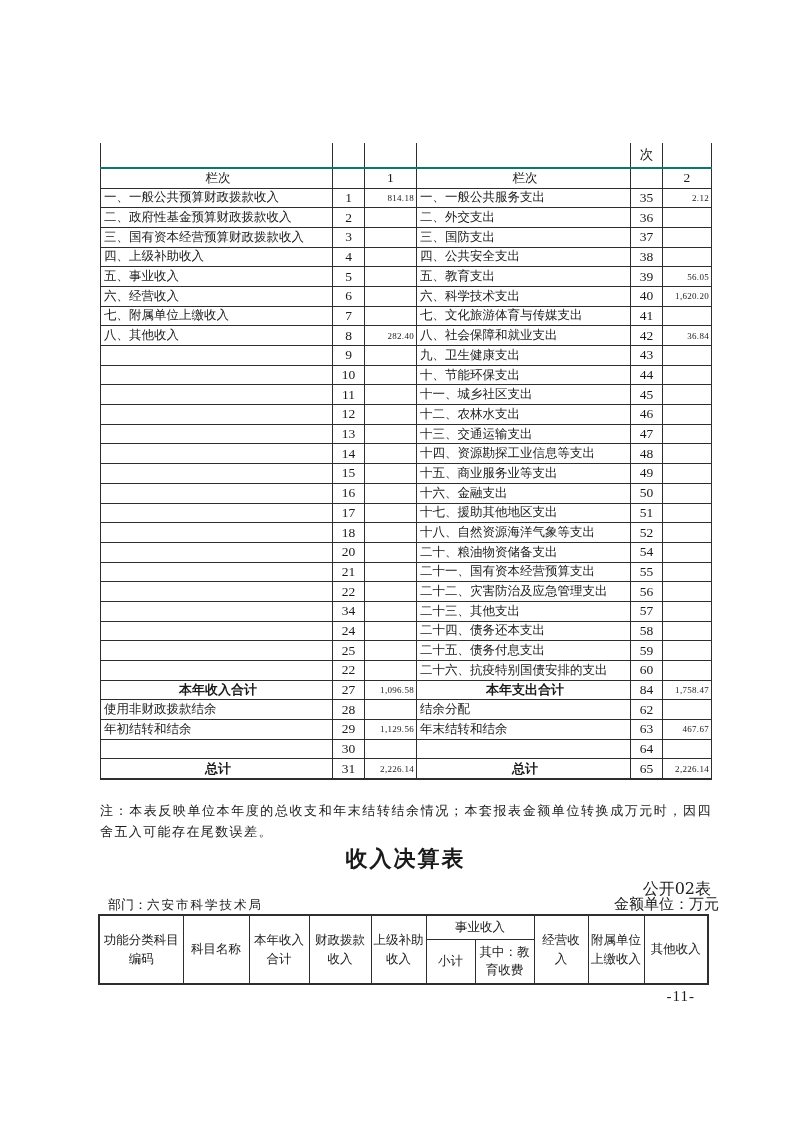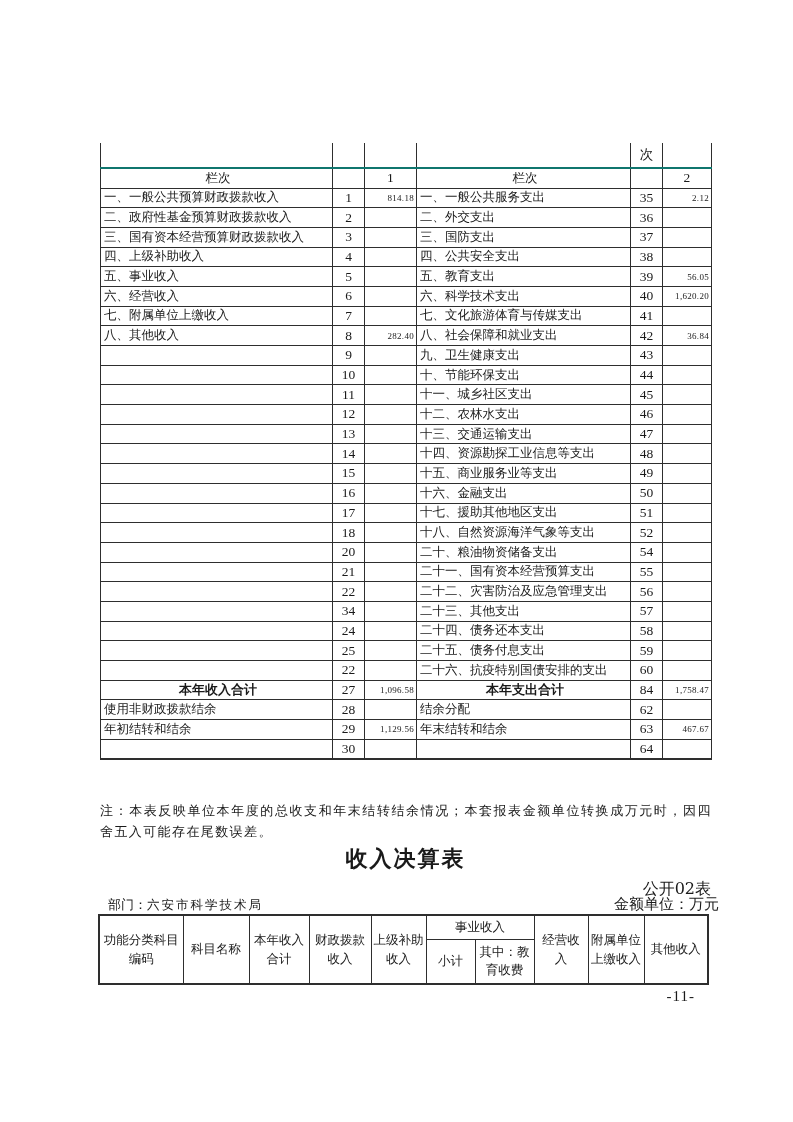--- a/index.html
+++ b/index.html
@@ -302,20 +302,28 @@
           <td class="num">63</td>
           <td class="val">467.67</td>
         </tr>
         <tr class="r">
           <td class="lab"></td>
           <td class="num">30</td>
           <td class="val"></td>
           <td class="lab"></td>
           <td class="num">64</td>
           <td class="val"></td>
+        </tr>
+        <tr class="r">
+          <td class="lab tot">总计</td>
+          <td class="num">31</td>
+          <td class="val">2,226.14</td>
+          <td class="lab tot">总计</td>
+          <td class="num">65</td>
+          <td class="val">2,226.14</td>
         </tr>
       </tbody>
   </table>
 
   <div class="note">注：本表反映单位本年度的总收支和年末结转结余情况；本套报表金额单位转换成万元时，因四舍五入可能存在尾数误差。</div>
 
   <div class="title">收入决算表</div>
   <div class="code">公开02表</div>
   <div class="meta">
     <span class="dept">

